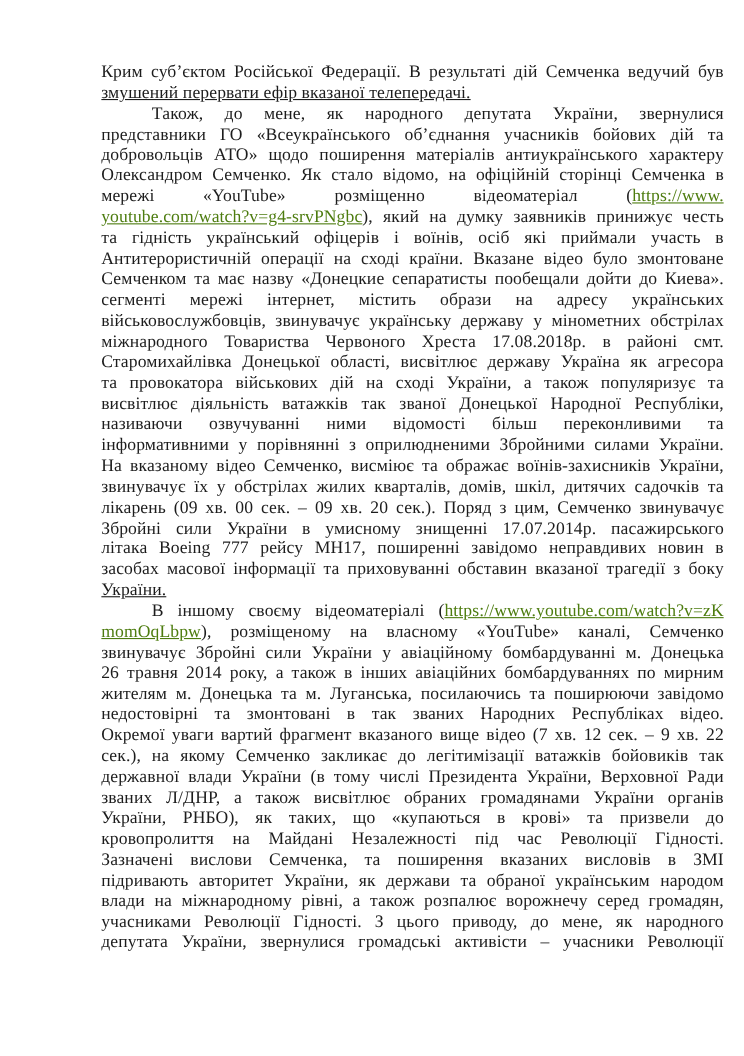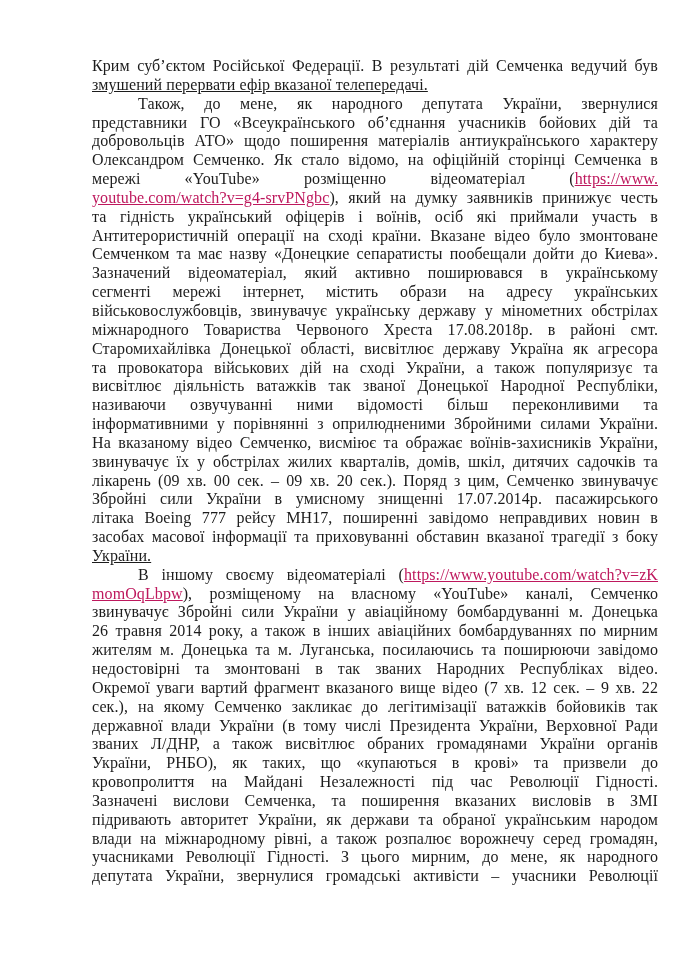--- a/index.html
+++ b/index.html
@@ -32,21 +32,21 @@
     letter-spacing: 0.1px;
   }
   .line.end {
     text-align-last: left;
     text-decoration: underline;
   }
   .line.indent {
     text-indent: 46px;
   }
   .line a.link {
-    color: #be185d;
+    color: #4d7c0f;
     text-decoration: underline;
     cursor: pointer;
   }
   .line span.run {
     color: inherit;
   }
 </style>
 </head>
 <body>
 
@@ -56,21 +56,20 @@
       <div class="line end"><span class="run">змушений перервати ефір вказаної телепередачі.</span></div>
       <div class="line indent"><span class="run">Також, до мене, як народного депутата України, звернулися</span></div>
       <div class="line"><span class="run">представники ГО «Всеукраїнського об’єднання учасників бойових дій та</span></div>
       <div class="line"><span class="run">добровольців АТО» щодо поширення матеріалів антиукраїнського характеру</span></div>
       <div class="line"><span class="run">Олександром Семченко. Як стало відомо, на офіційній сторінці Семченка в</span></div>
       <div class="line"><span class="run">мережі «YouTube» розміщенно відеоматеріал (</span><a class="link run">https://www.</a></div>
       <div class="line"><a class="link run">youtube.com/watch?v=g4-srvPNgbc</a><span class="run">), який на думку заявників принижує честь</span></div>
       <div class="line"><span class="run">та гідність український офіцерів і воїнів, осіб які приймали участь в</span></div>
       <div class="line"><span class="run">Антитерористичній операції на сході країни. Вказане відео було змонтоване</span></div>
       <div class="line"><span class="run">Семченком та має назву «Донецкие сепаратисты пообещали дойти до Киева».</span></div>
-      <div class="line"><span class="run">Зазначений відеоматеріал, який активно поширювався в українському</span></div>
       <div class="line"><span class="run">сегменті мережі інтернет, містить образи на адресу українських</span></div>
       <div class="line"><span class="run">військовослужбовців, звинувачує українську державу у мінометних обстрілах</span></div>
       <div class="line"><span class="run">міжнародного Товариства Червоного Хреста 17.08.2018р. в районі смт.</span></div>
       <div class="line"><span class="run">Старомихайлівка Донецької області, висвітлює державу Україна як агресора</span></div>
       <div class="line"><span class="run">та провокатора військових дій на сході України, а також популяризує та</span></div>
       <div class="line"><span class="run">висвітлює діяльність ватажків так званої Донецької Народної Республіки,</span></div>
       <div class="line"><span class="run">називаючи озвучуванні ними відомості більш переконливими та</span></div>
       <div class="line"><span class="run">інформативними у порівнянні з оприлюдненими Збройними силами України.</span></div>
       <div class="line"><span class="run">На вказаному відео Семченко, висміює та ображає воїнів-захисників України,</span></div>
       <div class="line"><span class="run">звинувачує їх у обстрілах жилих кварталів, домів, шкіл, дитячих садочків та</span></div>
@@ -87,16 +86,16 @@
       <div class="line"><span class="run">недостовірні та змонтовані в так званих Народних Республіках відео.</span></div>
       <div class="line"><span class="run">Окремої уваги вартий фрагмент вказаного вище відео (7 хв. 12 сек. – 9 хв. 22</span></div>
       <div class="line"><span class="run">сек.), на якому Семченко закликає до легітимізації ватажків бойовиків так</span></div>
       <div class="line"><span class="run">державної влади України (в тому числі Президента України, Верховної Ради</span></div>
       <div class="line"><span class="run">званих Л/ДНР, а також висвітлює обраних громадянами України органів</span></div>
       <div class="line"><span class="run">України, РНБО), як таких, що «купаються в крові» та призвели до</span></div>
       <div class="line"><span class="run">кровопролиття на Майдані Незалежності під час Революції Гідності.</span></div>
       <div class="line"><span class="run">Зазначені вислови Семченка, та поширення вказаних висловів в ЗМІ</span></div>
       <div class="line"><span class="run">підривають авторитет України, як держави та обраної українським народом</span></div>
       <div class="line"><span class="run">влади на міжнародному рівні, а також розпалює ворожнечу серед громадян,</span></div>
-      <div class="line"><span class="run">учасниками Революції Гідності. З цього мирним, до мене, як народного</span></div>
+      <div class="line"><span class="run">учасниками Революції Гідності. З цього приводу, до мене, як народного</span></div>
       <div class="line"><span class="run">депутата України, звернулися громадські активісти – учасники Революції</span></div>
     </div>
 </div>
 
 </body></html>

